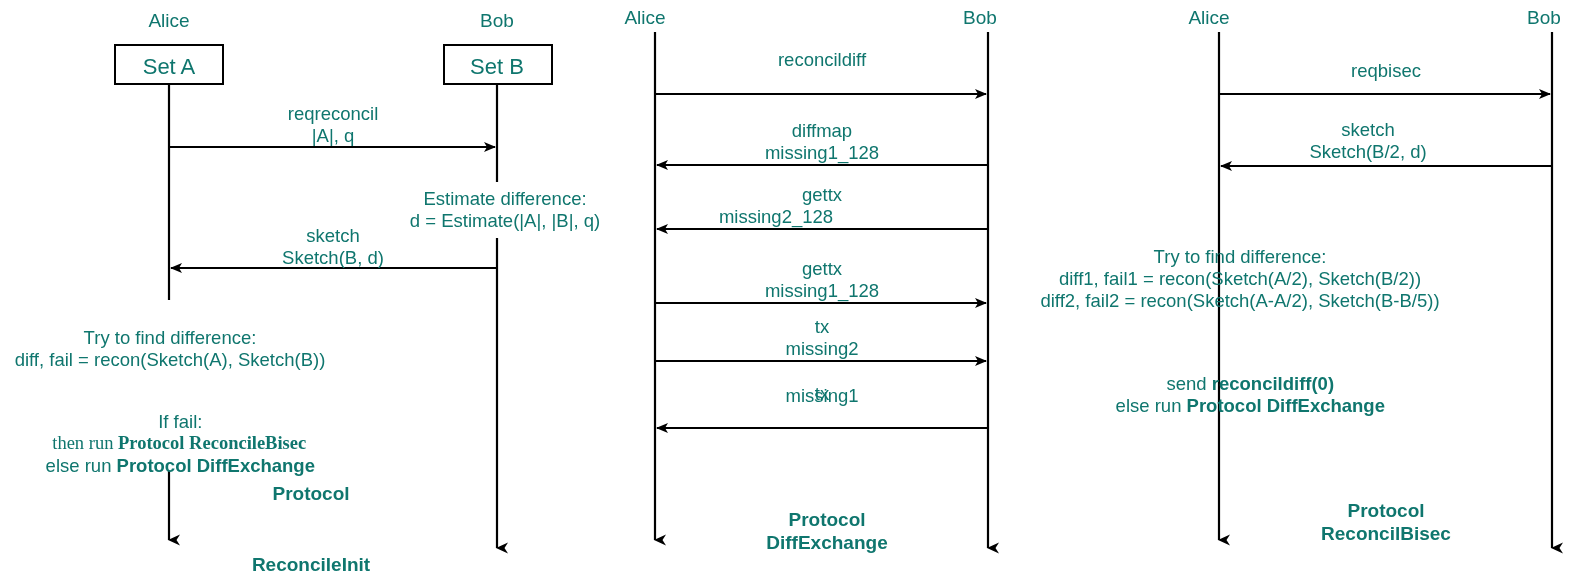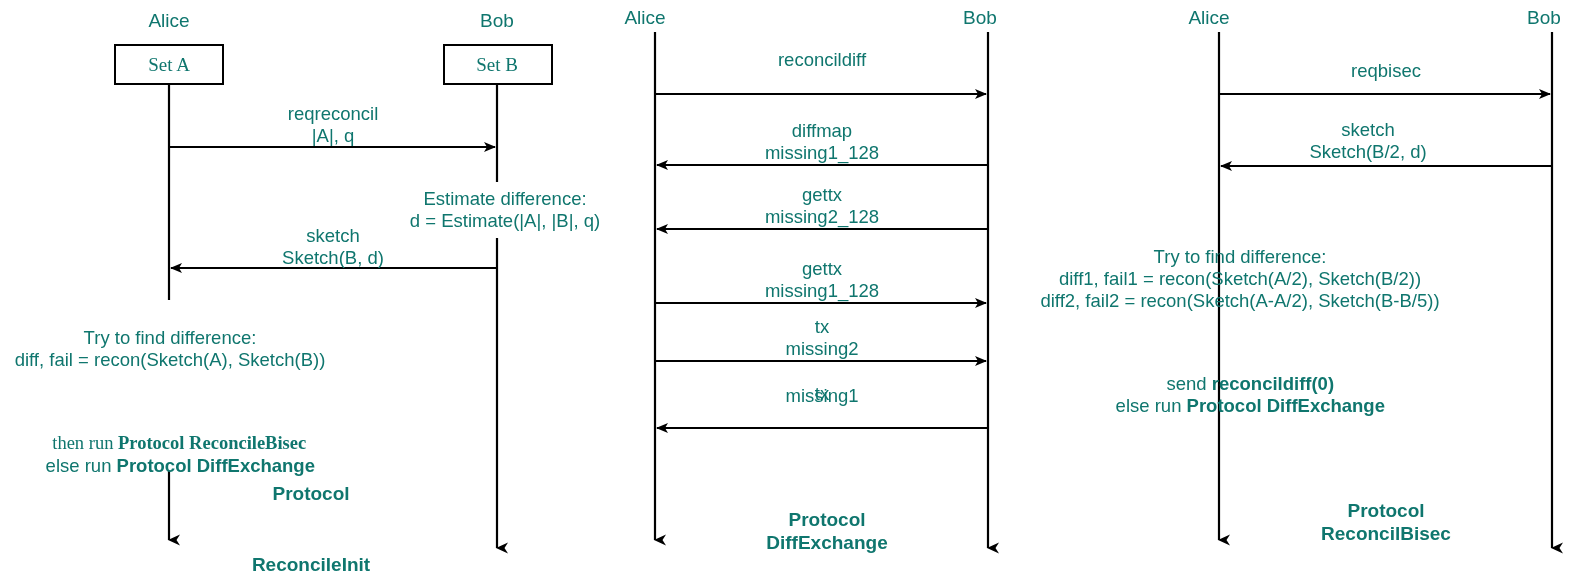--- a/index.html
+++ b/index.html
@@ -28,21 +28,21 @@
   .lbl {
     position: absolute;
     white-space: pre;
     line-height: 1.16;
     font-family: "Liberation Sans", sans-serif;
     font-size: 19px;
     color: #0f766e;
   }
   .lbl.center { transform: translateX(-50%); text-align: center; }
   .actor { font-size: 19px; }
-  .boxlabel { font-size: 19px; font-family: Liberation Serif, serif; }
+  .boxlabel { font-size: 22px; }
   .msg { font-size: 18.5px; }
   .note { font-size: 18.5px; }
   .proto { font-size: 19px; font-weight: bold; }
   .b { font-weight: bold; }
 </style>
 </head>
 <body>
 
 <div id="canvas">
 
@@ -112,40 +112,43 @@
 
   <div class="lbl center note" style="left:505px; top:188px;">Estimate difference:</div>
   <div class="lbl center note" style="left:505px; top:210px;">d = Estimate(|A|, |B|, q)</div>
 
   <div class="lbl center msg" style="left:333px; top:225px;">sketch</div>
   <div class="lbl center msg" style="left:333px; top:247px;">Sketch(B, d)</div>
 
   <div class="lbl center note" style="left:170px; top:327px;">Try to find difference:</div>
   <div class="lbl center note" style="left:170px; top:349px;">diff, fail = recon(Sketch(A), Sketch(B))</div>
 
+  <div class="lbl center note" style="left:170px; top:390px;">
+    <span>If fail:</span>
+  </div>
   <div class="lbl center note" style="left:170px; top:412px;font-family:Liberation Serif, serif;">
     <span>then run </span><span class="b">Protocol ReconcileBisec</span>
   </div>
   <div class="lbl center note" style="left:170px; top:434px;">
     <span>else run </span><span class="b">Protocol DiffExchange</span>
   </div>
 
   <div class="lbl center proto" style="left:311px; top:483px;">Protocol</div>
   <div class="lbl center proto" style="left:311px; top:506px;margin-top:48px;">ReconcileInit</div>
 
   <div class="lbl center actor" style="left:645px; top:7px;">Alice</div>
   <div class="lbl center actor" style="left:980px; top:7px;">Bob</div>
 
   <div class="lbl center msg" style="left:822px; top:49px;">reconcildiff</div>
 
   <div class="lbl center msg" style="left:822px; top:120px;">diffmap</div>
   <div class="lbl center msg" style="left:822px; top:142px;">missing1_128</div>
 
   <div class="lbl center msg" style="left:822px; top:184px;">gettx</div>
-  <div class="lbl center msg" style="left:822px; top:206px;">missing2_128</div>
+  <div class="lbl center msg" style="left:776px; top:206px;">missing2_128</div>
 
   <div class="lbl center msg" style="left:822px; top:258px;">gettx</div>
   <div class="lbl center msg" style="left:822px; top:280px;">missing1_128</div>
 
   <div class="lbl center msg" style="left:822px; top:316px;">tx</div>
   <div class="lbl center msg" style="left:822px; top:338px;">missing2</div>
 
   <div class="lbl center msg" style="left:822px; top:383px;">tx</div>
   <div class="lbl center msg" style="left:822px; top:385px;">missing1</div>
 

